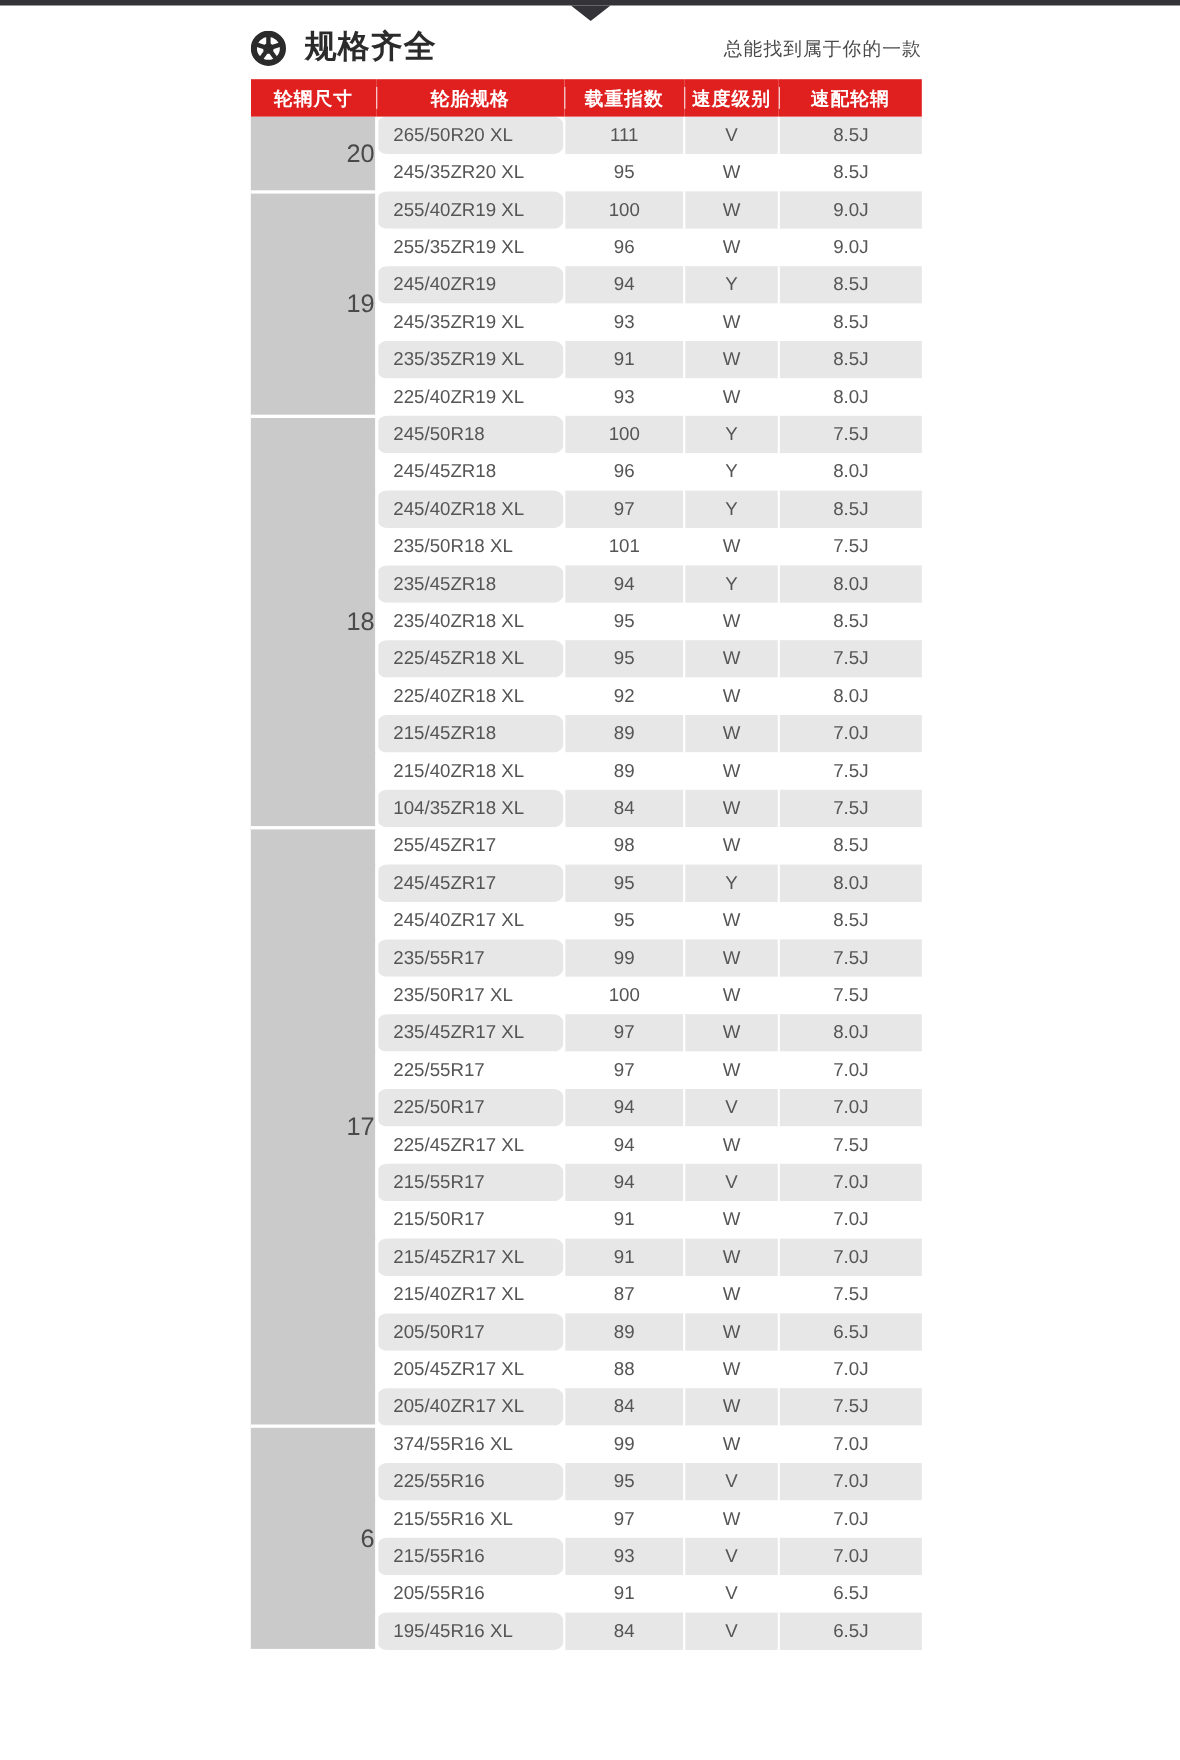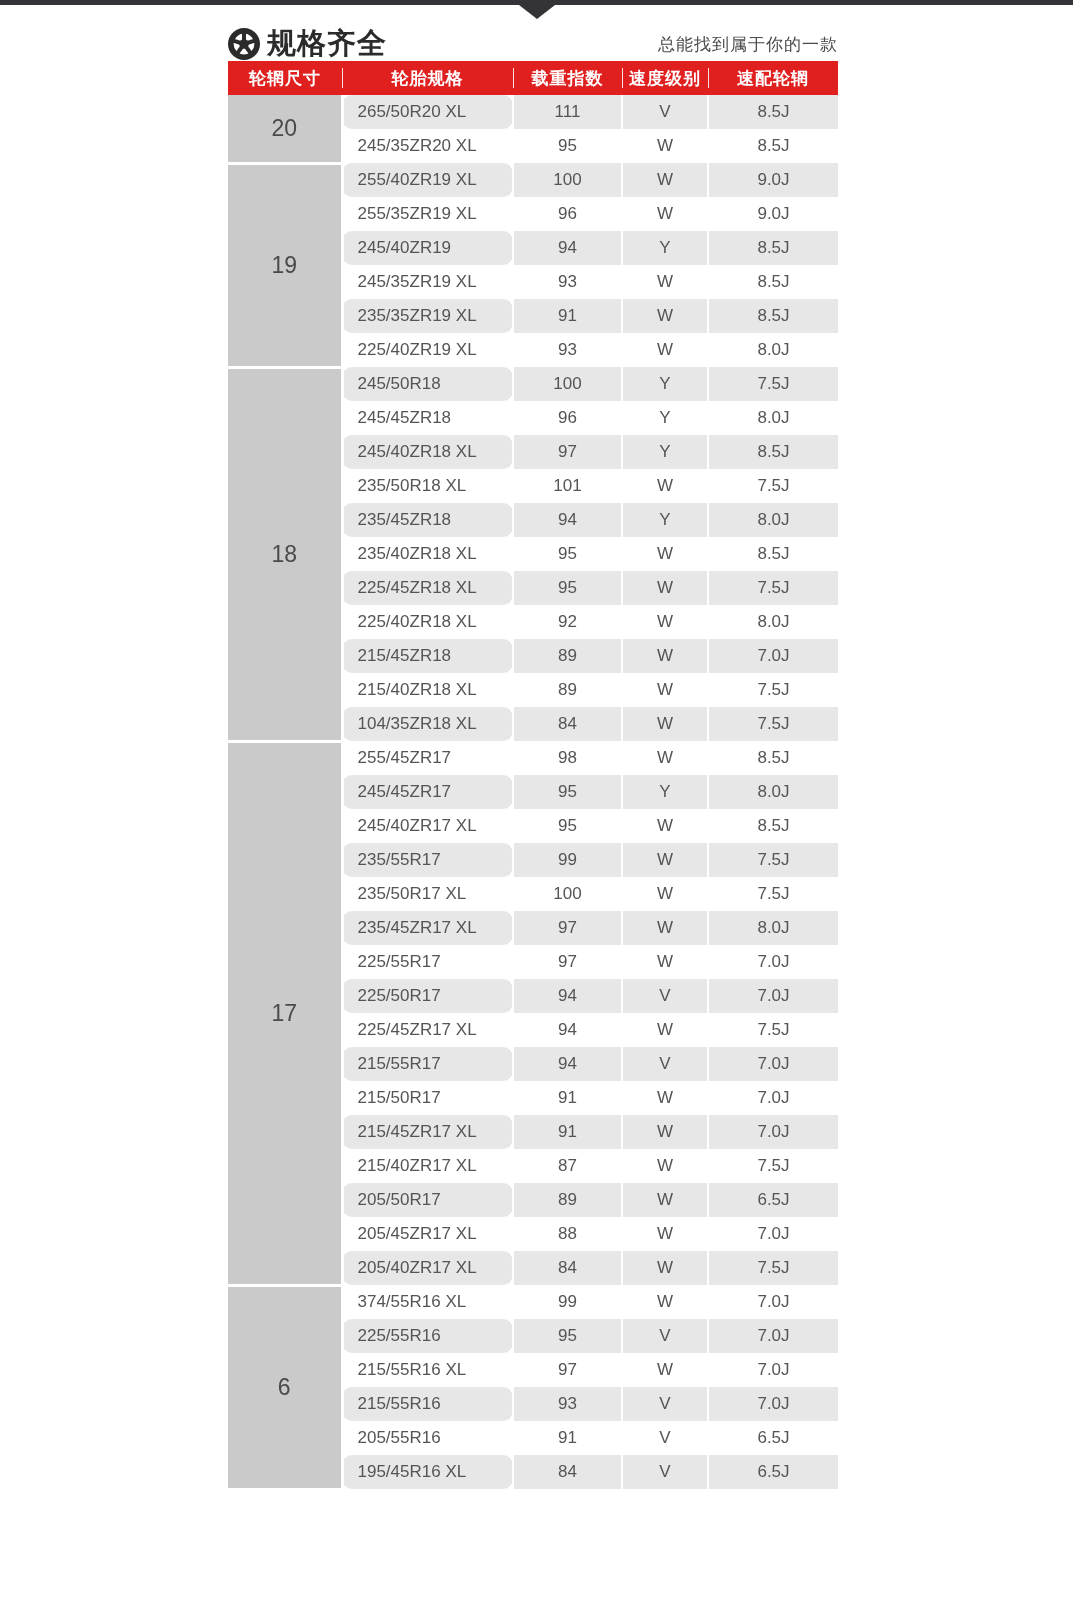--- a/index.html
+++ b/index.html
@@ -16,31 +16,31 @@
     width:0; height:0;
     border-left:18px solid transparent;
     border-right:18px solid transparent;
     border-top:14px solid #333338;
   }
   .content { width:610px; margin-left:228px; }
   .section-header {
     display:flex; justify-content:space-between; align-items:flex-end;
     margin-top:22px; height:33px; margin-bottom:0;
   }
-  .title-wrap { display:flex; align-items:flex-end; gap:7px; }
+  .title-wrap { display:flex; align-items:flex-end; gap:17px; }
   .wheel-icon { width:32px; height:32px; display:inline-block; line-height:0; }
   .section-title {
     font-size:29px; font-weight:bold; color:#2b2b2b;
     margin:0; line-height:33px; letter-spacing:1px;
   }
   .tagline { font-size:17px; color:#4a4a4a; padding-bottom:4px; letter-spacing:1px;font-family:Liberation Serif, serif; }
 
   table.spec {
     border-collapse:collapse; table-layout:fixed;
-    width:610px; margin-top:1px;
+    width:610px; margin-top:12px;
   }
   thead th {
     background:#e01f1f; color:#ffffff;
     font-size:17px; font-weight:bold;
     height:34px; padding:0; position:relative; letter-spacing:1px;
   }
   thead th:not(:first-child)::before {
     content:""; position:absolute; left:0; top:7px; bottom:7px;
     width:1px; background:rgba(255,255,255,0.85);
   }
@@ -49,21 +49,21 @@
     font-size:17px; color:#555555; text-align:center;
     white-space:nowrap;
   }
   tr.row-gray td { background:#e8e7e7; }
   tr.row-white td { background:#ffffff; }
   td.size-cell {
     background:#cbcaca !important;
     font-size:23px; color:#4a4a4a;
     border-right:3px solid #ffffff;
     border-bottom:3px solid #ffffff;
-    text-align:center;
+    text-align:right;
   }
   td.c0 { text-align:left; padding-left:14px;border-radius:10px; }
   td.c1, td.c2, td.c3 { border-left:2px solid #ffffff; }
 </style>
 </head>
 <body>
 
 <div class="top-bar">
   <div class="tri"></div>
 </div>

